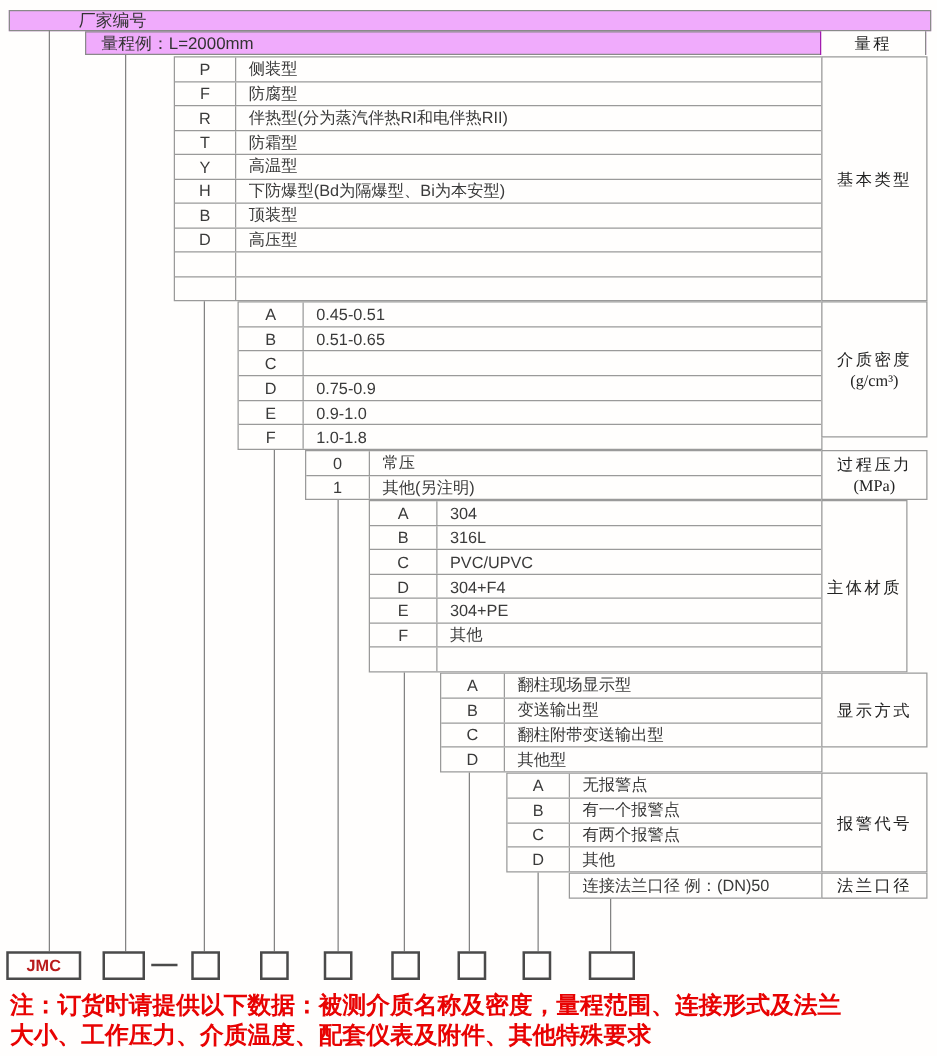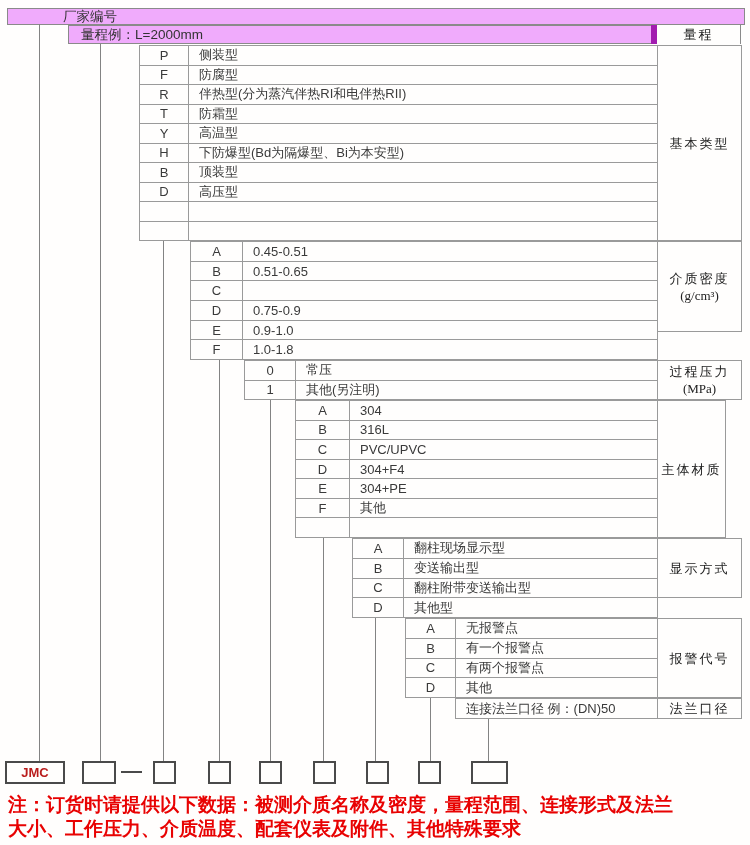--- a/index.html
+++ b/index.html
@@ -51,21 +51,21 @@
 <body>
 
 <div id="canvas">
 
   <div class="absbox bar" id="mfr-bar" style="left:7px;top:8px;width:738px;height:17px;">
     <span style="padding-left:55px;">厂家编号</span>
   </div>
 
   <div class="absbox bar" id="range-bar" style="left:68px;top:25px;width:673px;height:19px;">
     <span style="padding-left:12px;flex:1;">量程例：L=2000mm</span>
-    <span class="labelcell" style="width:83px;height:19px;border:none;border-left:6px solid #a21caf;flex:none;">量程</span>
+    <span class="labelcell" style="width:83px;height:19px;border:none;border-left:1px solid #a21caf;flex:none;">量程</span>
   </div>
 
   <div id="note">
     <div>注：订货时请提供以下数据：被测介质名称及密度，量程范围、连接形式及法兰</div>
     <div>大小、工作压力、介质温度、配套仪表及附件、其他特殊要求</div>
   </div>
 <div class="absbox section" style="left: 139px; top: 45px; width: 519px; height: 196px;">
       <div class="row">
         <div class="cell-code" style="width: 48px;">P</div>
         <div class="cell-desc">侧装型</div>
@@ -128,21 +128,21 @@
       </div>
       <div class="row">
         <div class="cell-code" style="width: 51px;">E</div>
         <div class="cell-desc">0.9-1.0</div>
       </div>
       <div class="row">
         <div class="cell-code" style="width: 51px;">F</div>
         <div class="cell-desc">1.0-1.8</div>
       </div>
     </div>
-    <div class="absbox labelcell" style="left: 657px; top: 241px; width: 85px; height: 91px;">
+    <div class="absbox labelcell" style="left: 657px; top: 241px; width: 85px; height: 109px;">
       <span>介质密度</span>
       <span class="sub">(g/cm³)</span>
     </div>
     <div class="absbox section" style="left: 244px; top: 360px; width: 414px; height: 40px;">
       <div class="row">
         <div class="cell-code" style="width: 50px;">0</div>
         <div class="cell-desc">常压</div>
       </div>
       <div class="row">
         <div class="cell-code" style="width: 50px;">1</div>

